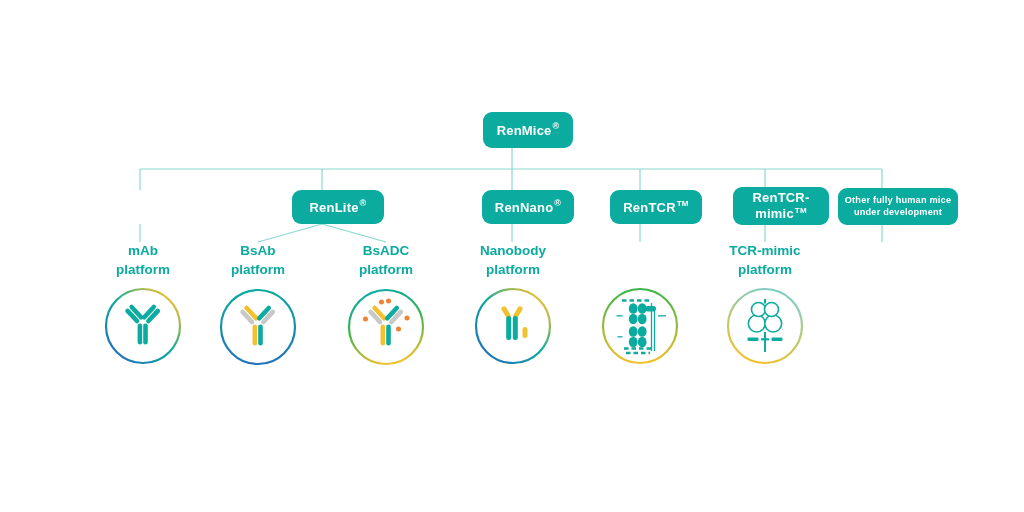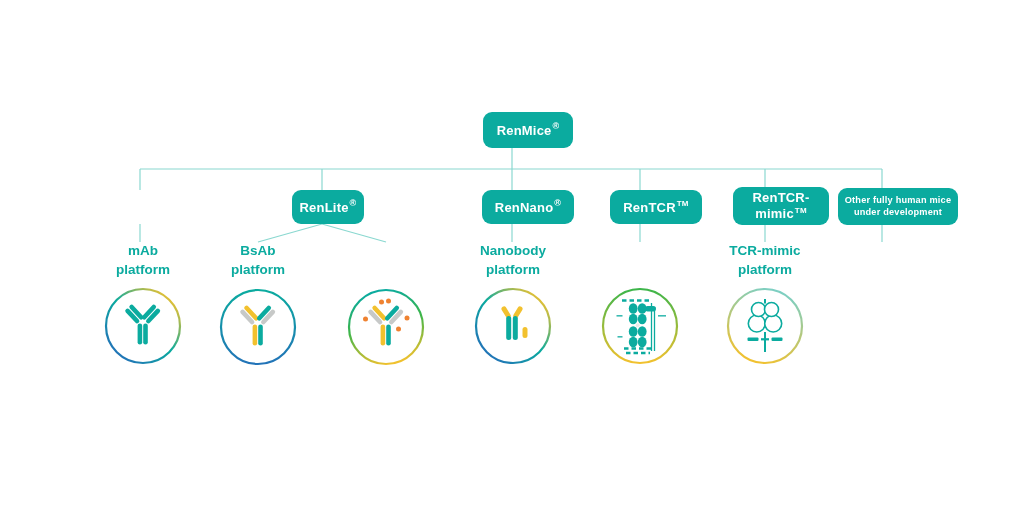--- a/index.html
+++ b/index.html
@@ -40,38 +40,39 @@
       <line x1="640" y1="224" x2="640" y2="242"></line>
       <line x1="765" y1="225" x2="765" y2="242"></line>
       <line x1="882" y1="225" x2="882" y2="242"></line>
     </g>
   </svg>
 
   <div class="box reg" style="left:467px;top:112px;width:90px;height:36px;">
     <span><span>RenMice</span><sup>®</sup></span>
   </div>
 
-  <div class="box reg" style="left:276px;top:190px;width:72px;height:34px;">
+  <div class="box reg" style="left:276px;top:190px;width:92px;height:34px;">
     <span><span>RenLite</span><sup>®</sup></span>
   </div>
   <div class="box reg" style="left:466px;top:190px;width:92px;height:34px;">
     <span><span>RenNano</span><sup>®</sup></span>
   </div>
   <div class="box" style="left:594px;top:190px;width:92px;height:34px;">
     <span><span>RenTCR</span><sup>TM</sup></span>
   </div>
   <div class="box twoline" style="left:717px;top:187px;width:96px;height:38px;">
     <span><span>RenTCR-mimic</span><sup>TM</sup></span>
   </div>
   <div class="box small" style="left:822px;top:188px;width:120px;height:37px;">
     <span>Other fully human mice under development</span>
   </div>
 
   <div class="platform-label" style="left:103px;top:242px;width:80px;text-align:center;">mAb platform</div>
   <div class="platform-label" style="left:218px;top:242px;width:80px;">BsAb platform</div>
+  <div class="platform-label" style="left:346px;top:242px;width:80px;">BsADC platform</div>
   <div class="platform-label" style="left:468px;top:242px;width:90px;">Nanobody platform</div>
   <div class="platform-label" style="left:715px;top:242px;width:100px;">TCR-mimic platform</div>
 
   <div class="icon-wrap" style="left:103px;top:286px;">
     <svg width="80" height="80" viewBox="0 0 80 80" xmlns="http://www.w3.org/2000/svg">
       <defs>
         <linearGradient id="g-mab" gradientUnits="userSpaceOnUse" x1="66" y1="8" x2="12" y2="68">
           <stop offset="0" stop-color="#F2C12E"></stop>
             <stop offset="0.5" stop-color="#0BAB9F"></stop>
             <stop offset="1" stop-color="#2273B8"></stop>

